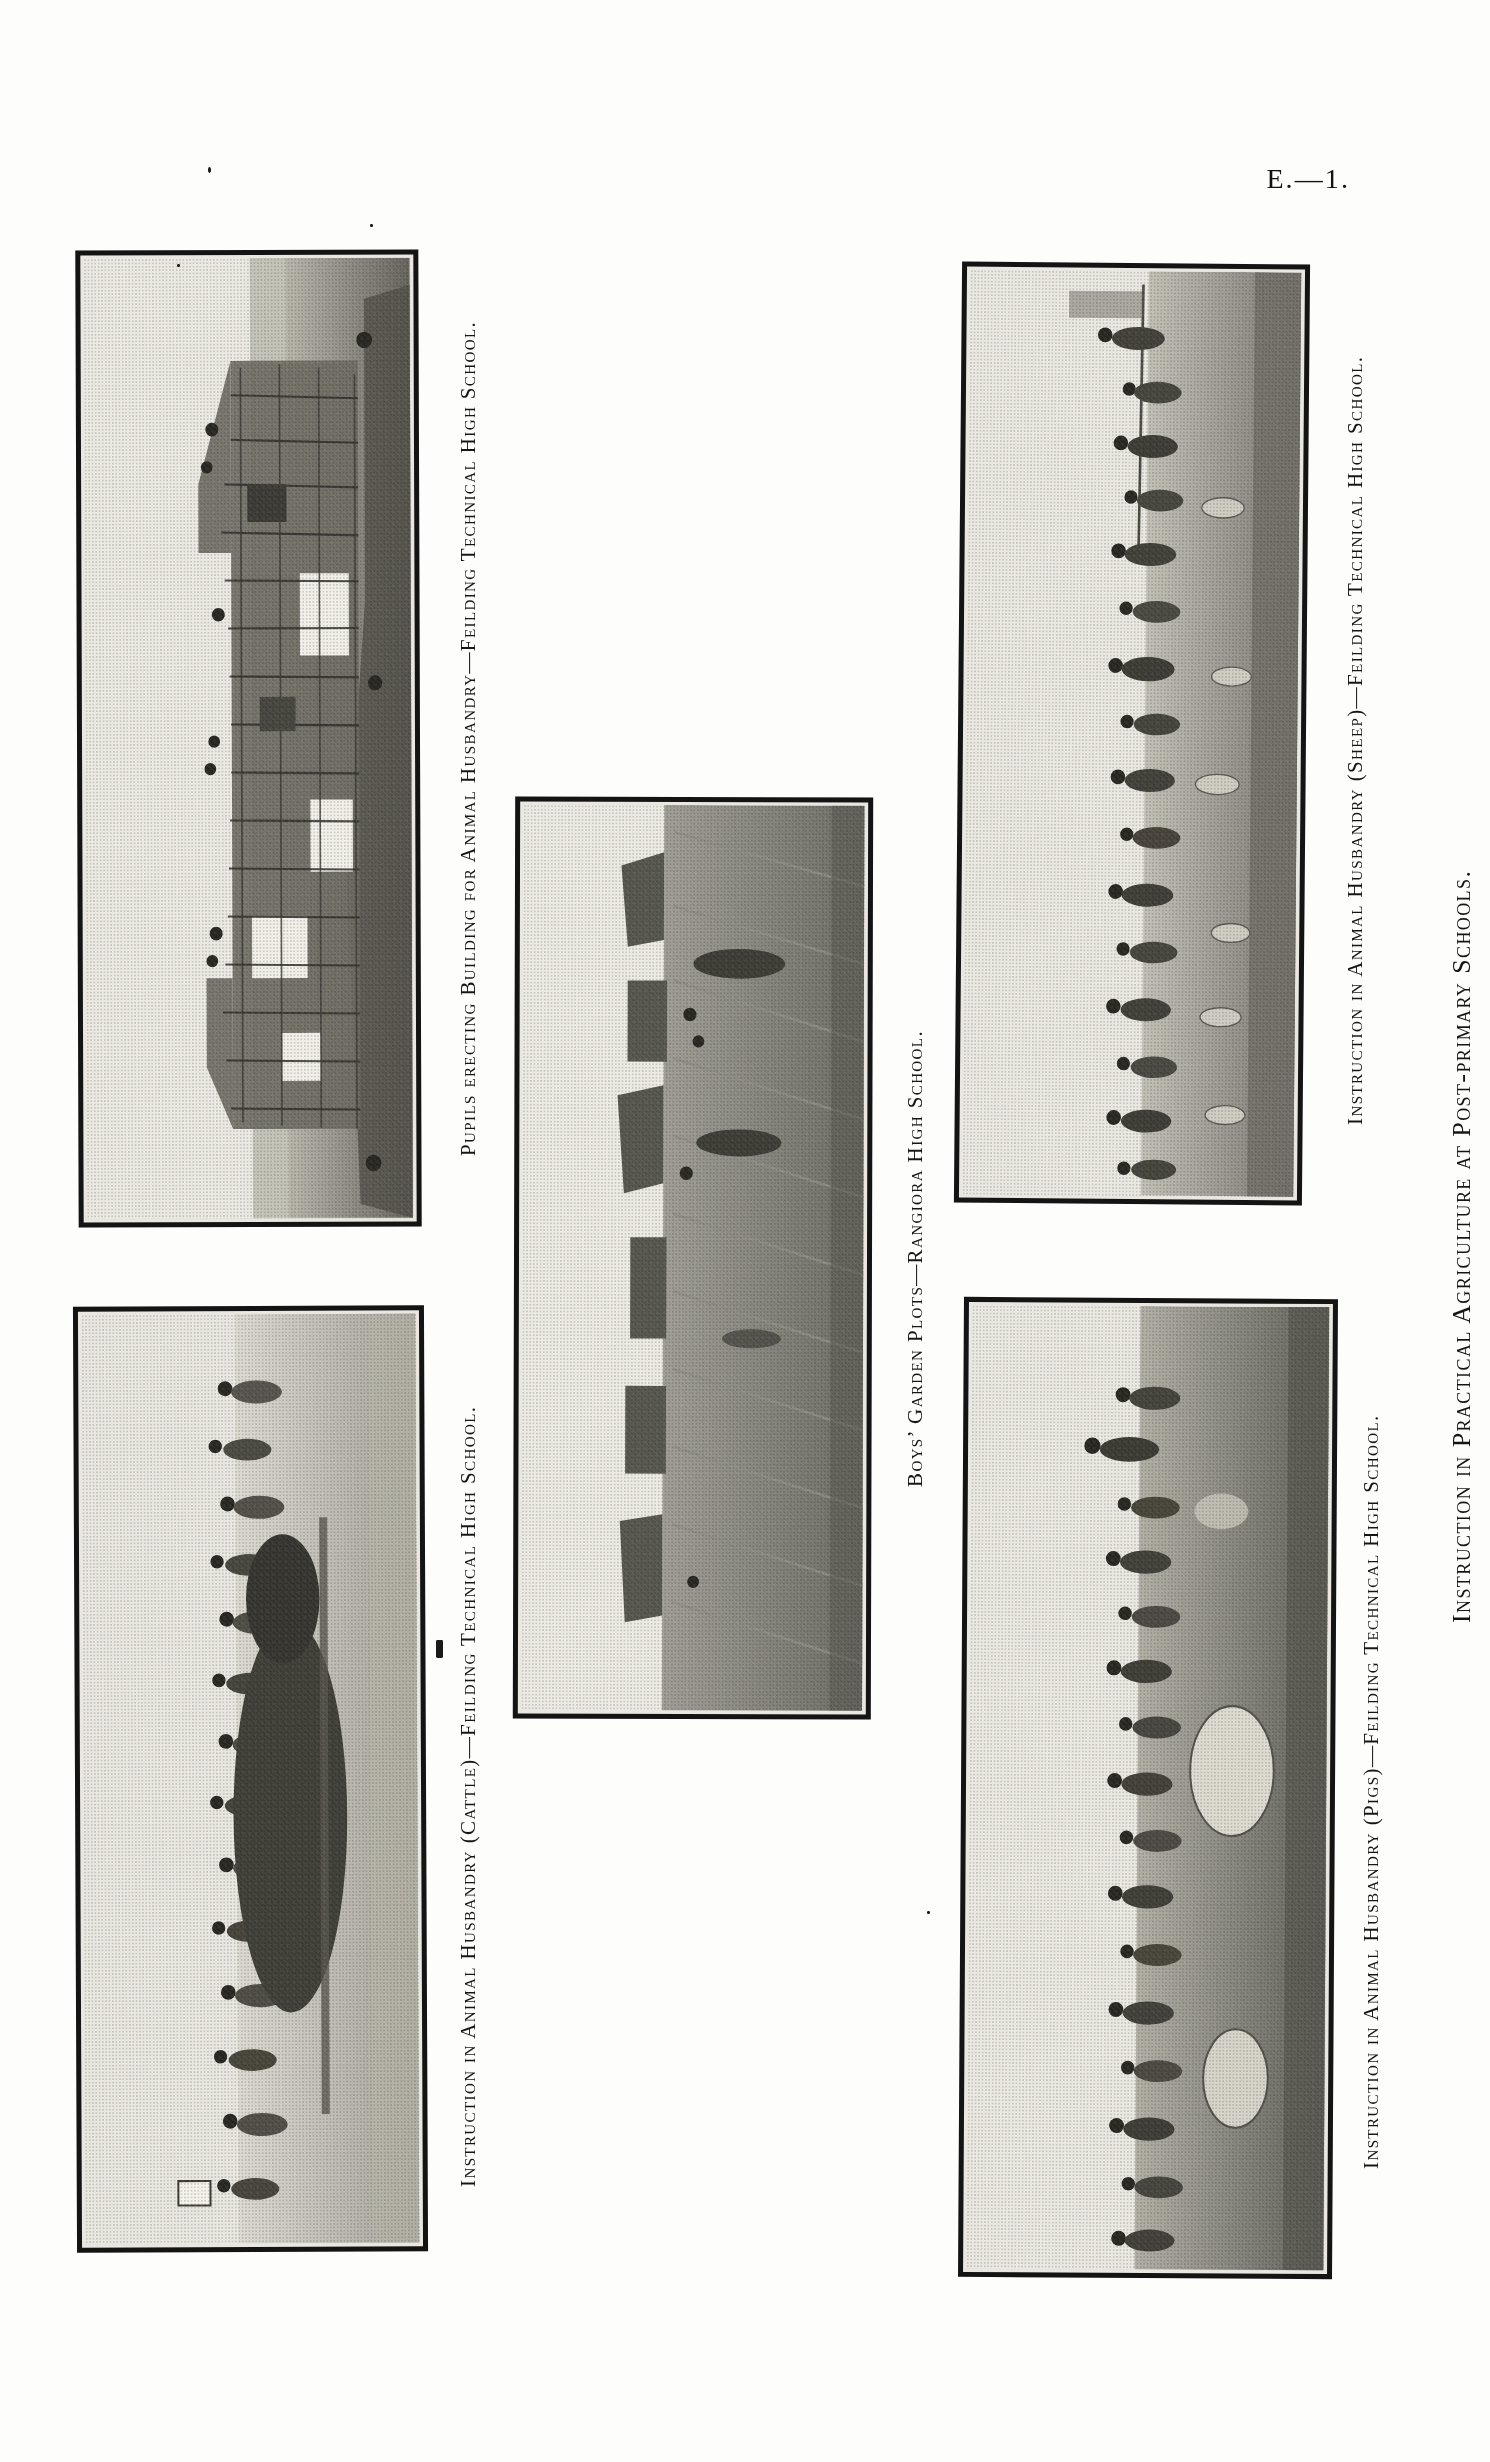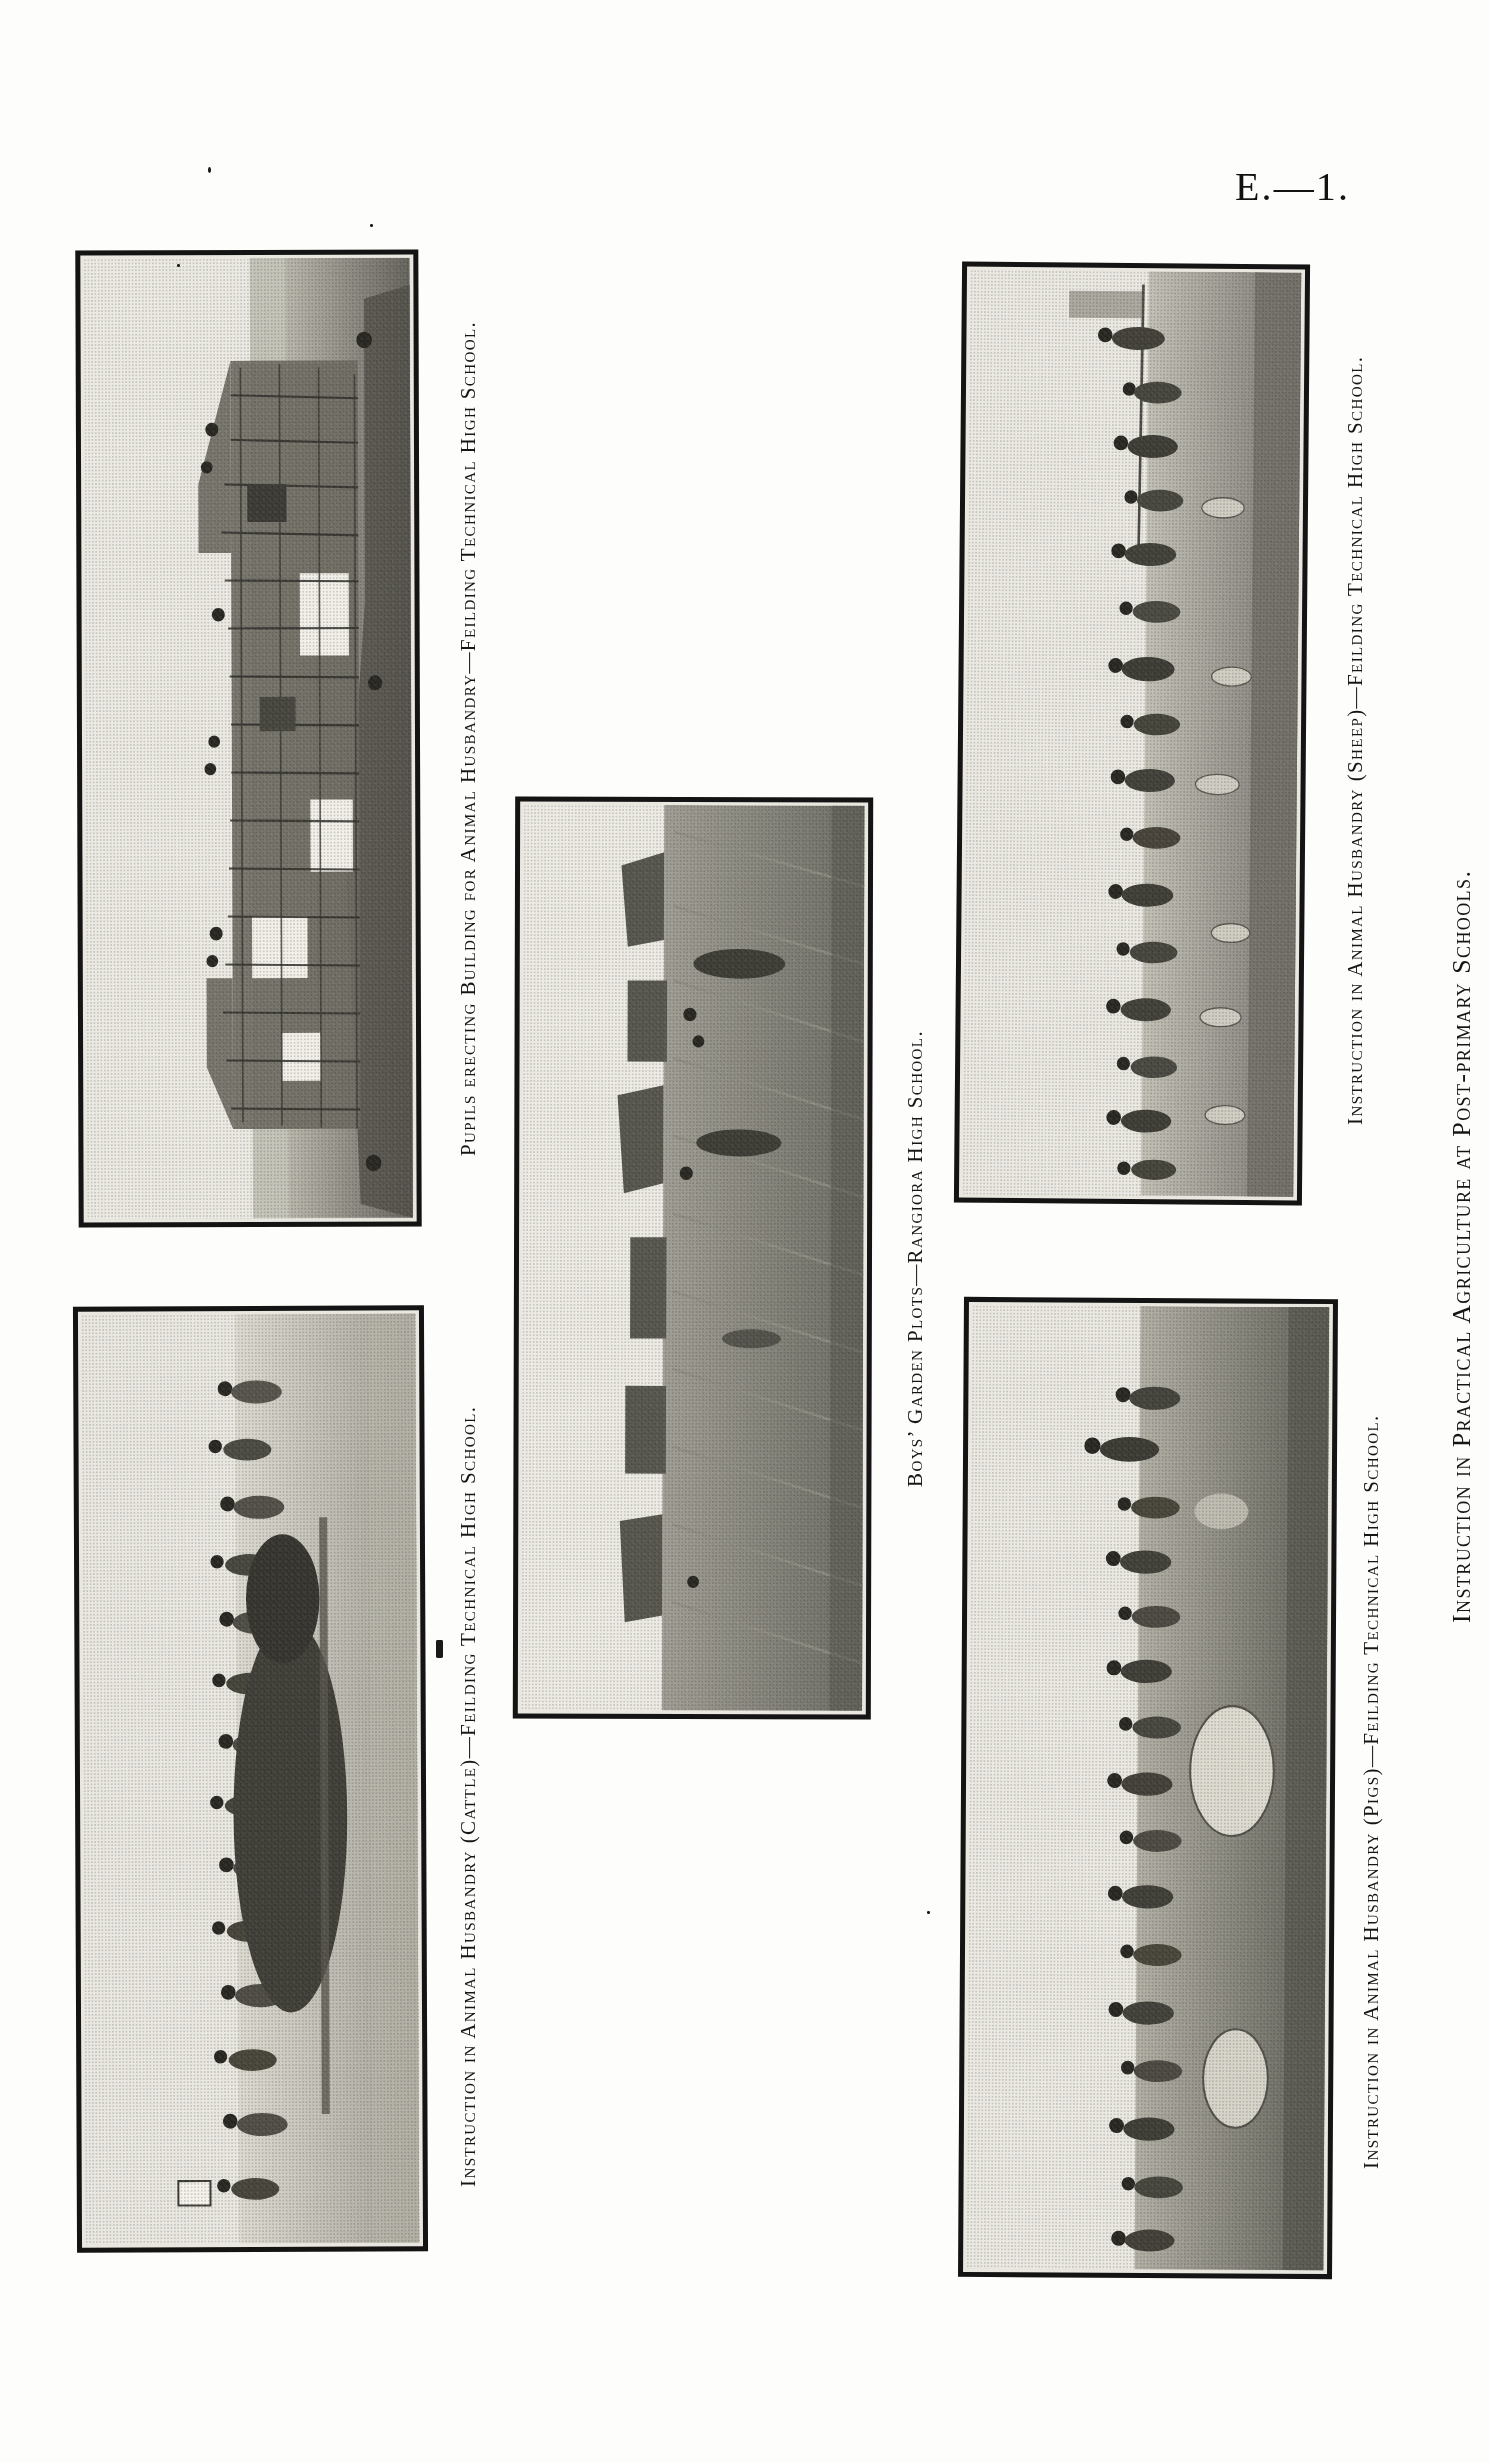--- a/index.html
+++ b/index.html
@@ -41,21 +41,21 @@
   #caption-garden  {left:891px; top:797px; height:922px;}
   #caption-cattle  {left:444px;  top:1316px; height:960px;}
   #caption-pigs    {left:1347px; top:1302px; height:980px;}
   #main-title{
     left:1434px; top:799px; height:895px; width:55px; line-height:55px;
     font-size:26px; letter-spacing:1.4px; font-weight:400;
   }
   
   .page-label{
     position:absolute; left:1213px; top:163px; width:137px;
-    font-size:40px; letter-spacing:2.1px; text-align:right;
+    font-size:28px; letter-spacing:2.1px; text-align:right;
   }
   
   .speck{position:absolute; background:#1a1a18; border-radius:50%;}
   .speck.s1{left:208px; top:167px; width:2.7px; height:5.5px;}
   .speck.s2{left:370px; top:224px; width:2.7px; height:2.7px;}
   .speck.s3{left:177px; top:264px; width:2.7px; height:2.7px;}
   .speck.dash{left:436px; top:1640px; width:6.9px; height:18px; border-radius:1.4px;}
   .speck.s4{left:927px; top:1911px; width:2.7px; height:2.7px;}
 </style>
 </head>

